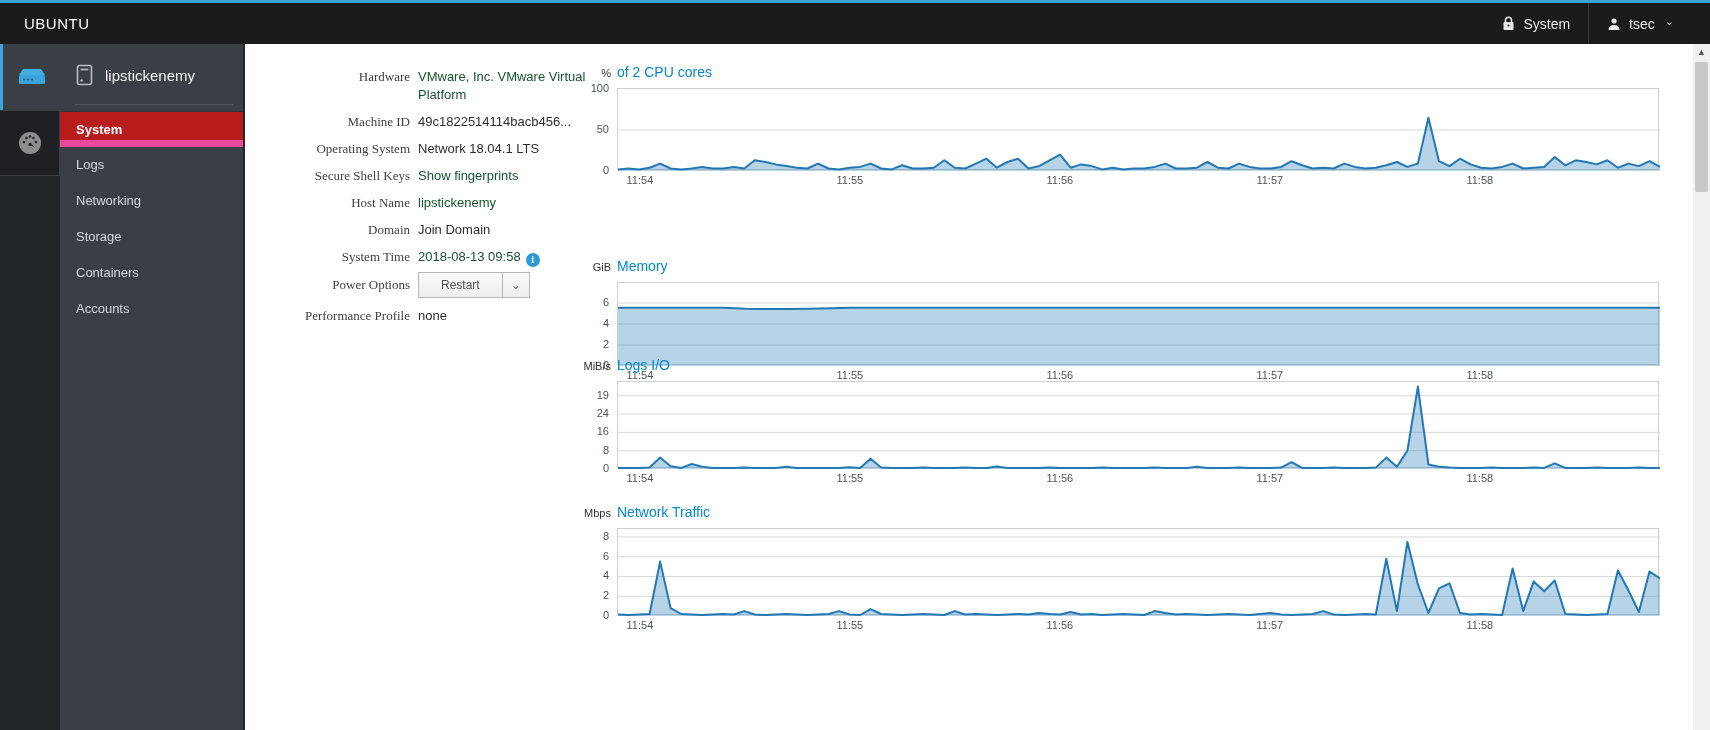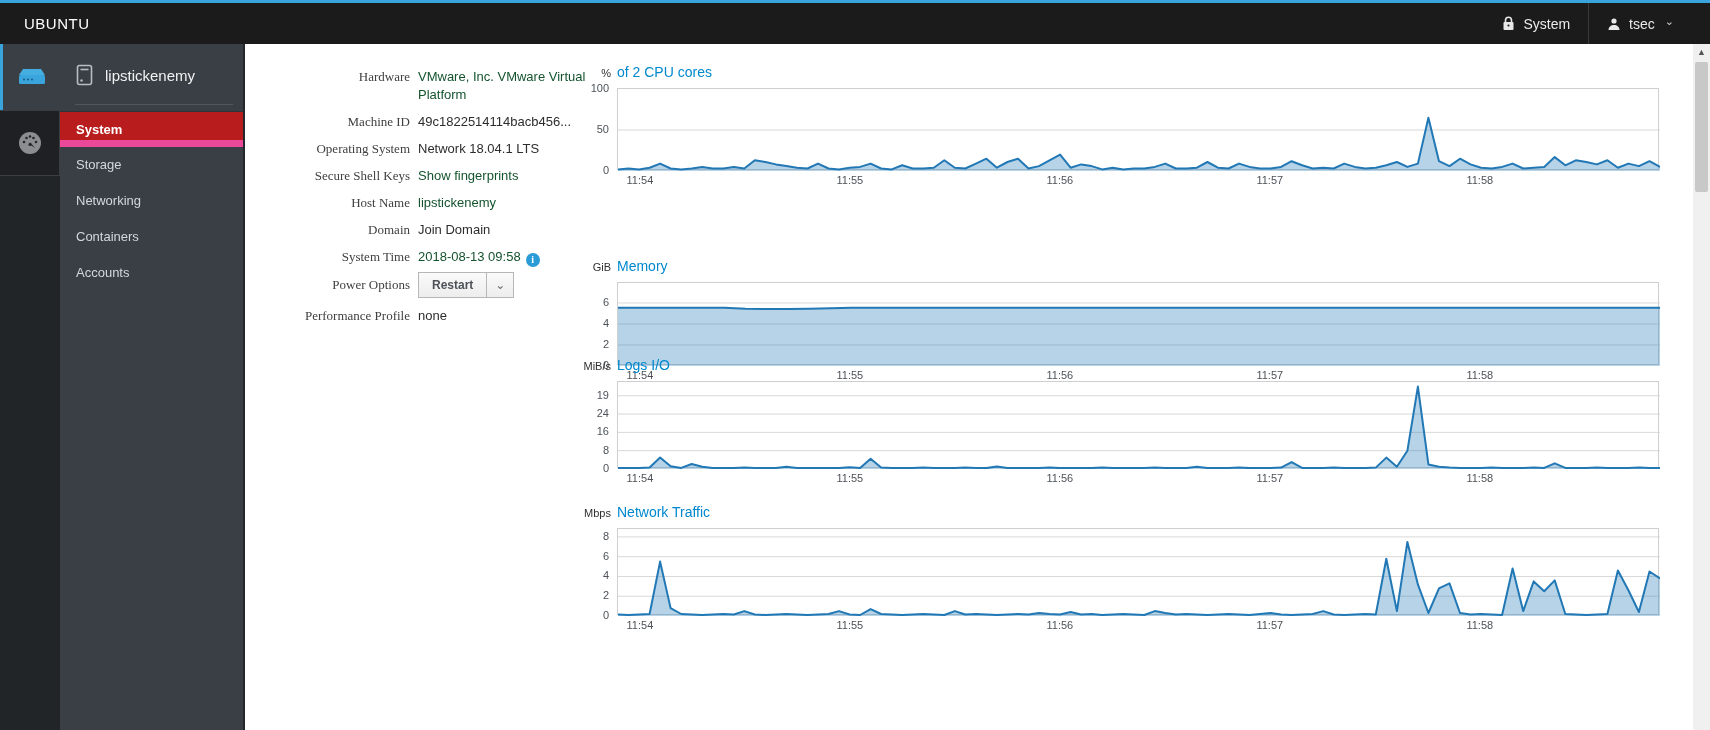--- a/index.html
+++ b/index.html
@@ -53,21 +53,21 @@
   .dvalue { margin-left:8px; width:190px; font-size:13px; color:#2d2d2d; }
   .dvalue a, a.link { color:#14532d; text-decoration:none; cursor:pointer; }
   .info-icon {
     display:inline-block; width:14px; height:14px; border-radius:50%; background:#2b9bd8;
     color:#fff; font-size:10px; font-weight:bold; text-align:center; line-height:14px;
     vertical-align:-2px; margin-left:5px; font-family:"Liberation Serif", serif; cursor:pointer;
   }
   .btn-group { display:inline-flex; margin-top:-5px; }
   .btn {
     background:linear-gradient(#fafafa,#ededed); border:1px solid #b7b7b7; color:#4d5258;
-    font-size:12px; font-weight:bold; padding:5px 13px; cursor:pointer; font-family:"Liberation Sans",sans-serif;
+    font-size:12px; font-weight:normal; padding:5px 22px; cursor:pointer; font-family:"Liberation Sans",sans-serif;
   }
   .btn.caret-seg { border-left:none; padding:5px 8px; font-weight:normal; color:#6a6e73; }
   
   #charts { position:absolute; left:332px; top:0; }
   .chart-block { position:absolute; left:0; width:1082px; }
   .chart-head { position:absolute; left:0; top:0; height:16px; display:flex; align-items:baseline; }
   .chart-unit { width:34px; text-align:right; font-size:11px; color:#303030; flex:none; }
   .chart-title { margin-left:6px; font-size:14px; color:#0088ce; text-decoration:none; cursor:pointer; }
   .chart-box {
     position:absolute; left:40px; top:24px; width:1042px;
@@ -136,22 +136,23 @@
     <svg width="17" height="22" viewBox="0 0 17 22">
       <rect x="1.5" y="1.5" width="14" height="19" rx="2" fill="none" stroke="#b7bdc3" stroke-width="1.6"></rect>
       <line x1="4.5" y1="5.5" x2="12.5" y2="5.5" stroke="#b7bdc3" stroke-width="1.6"></line>
       <circle cx="5.5" cy="16.5" r="1.2" fill="#b7bdc3"></circle>
     </svg>
     <span>lipstickenemy</span>
   </div>
   <div class="host-sep"></div>
   <div id="nav">
       <div class="nav-item selected">System</div>
+      <div class="nav-item">Logs</div>
+      <div class="nav-item">Networking</div>
       <div class="nav-item">Storage</div>
-      <div class="nav-item">Networking</div>
       <div class="nav-item">Containers</div>
       <div class="nav-item">Accounts</div>
     </div>
 </div>
 
 <div class="main">
   <div class="details" id="details">
       <div class="drow">
         <span class="dlabel">Hardware</span>
         <span class="dvalue"><a class="link">VMware, Inc. VMware Virtual Platform</a></span>

